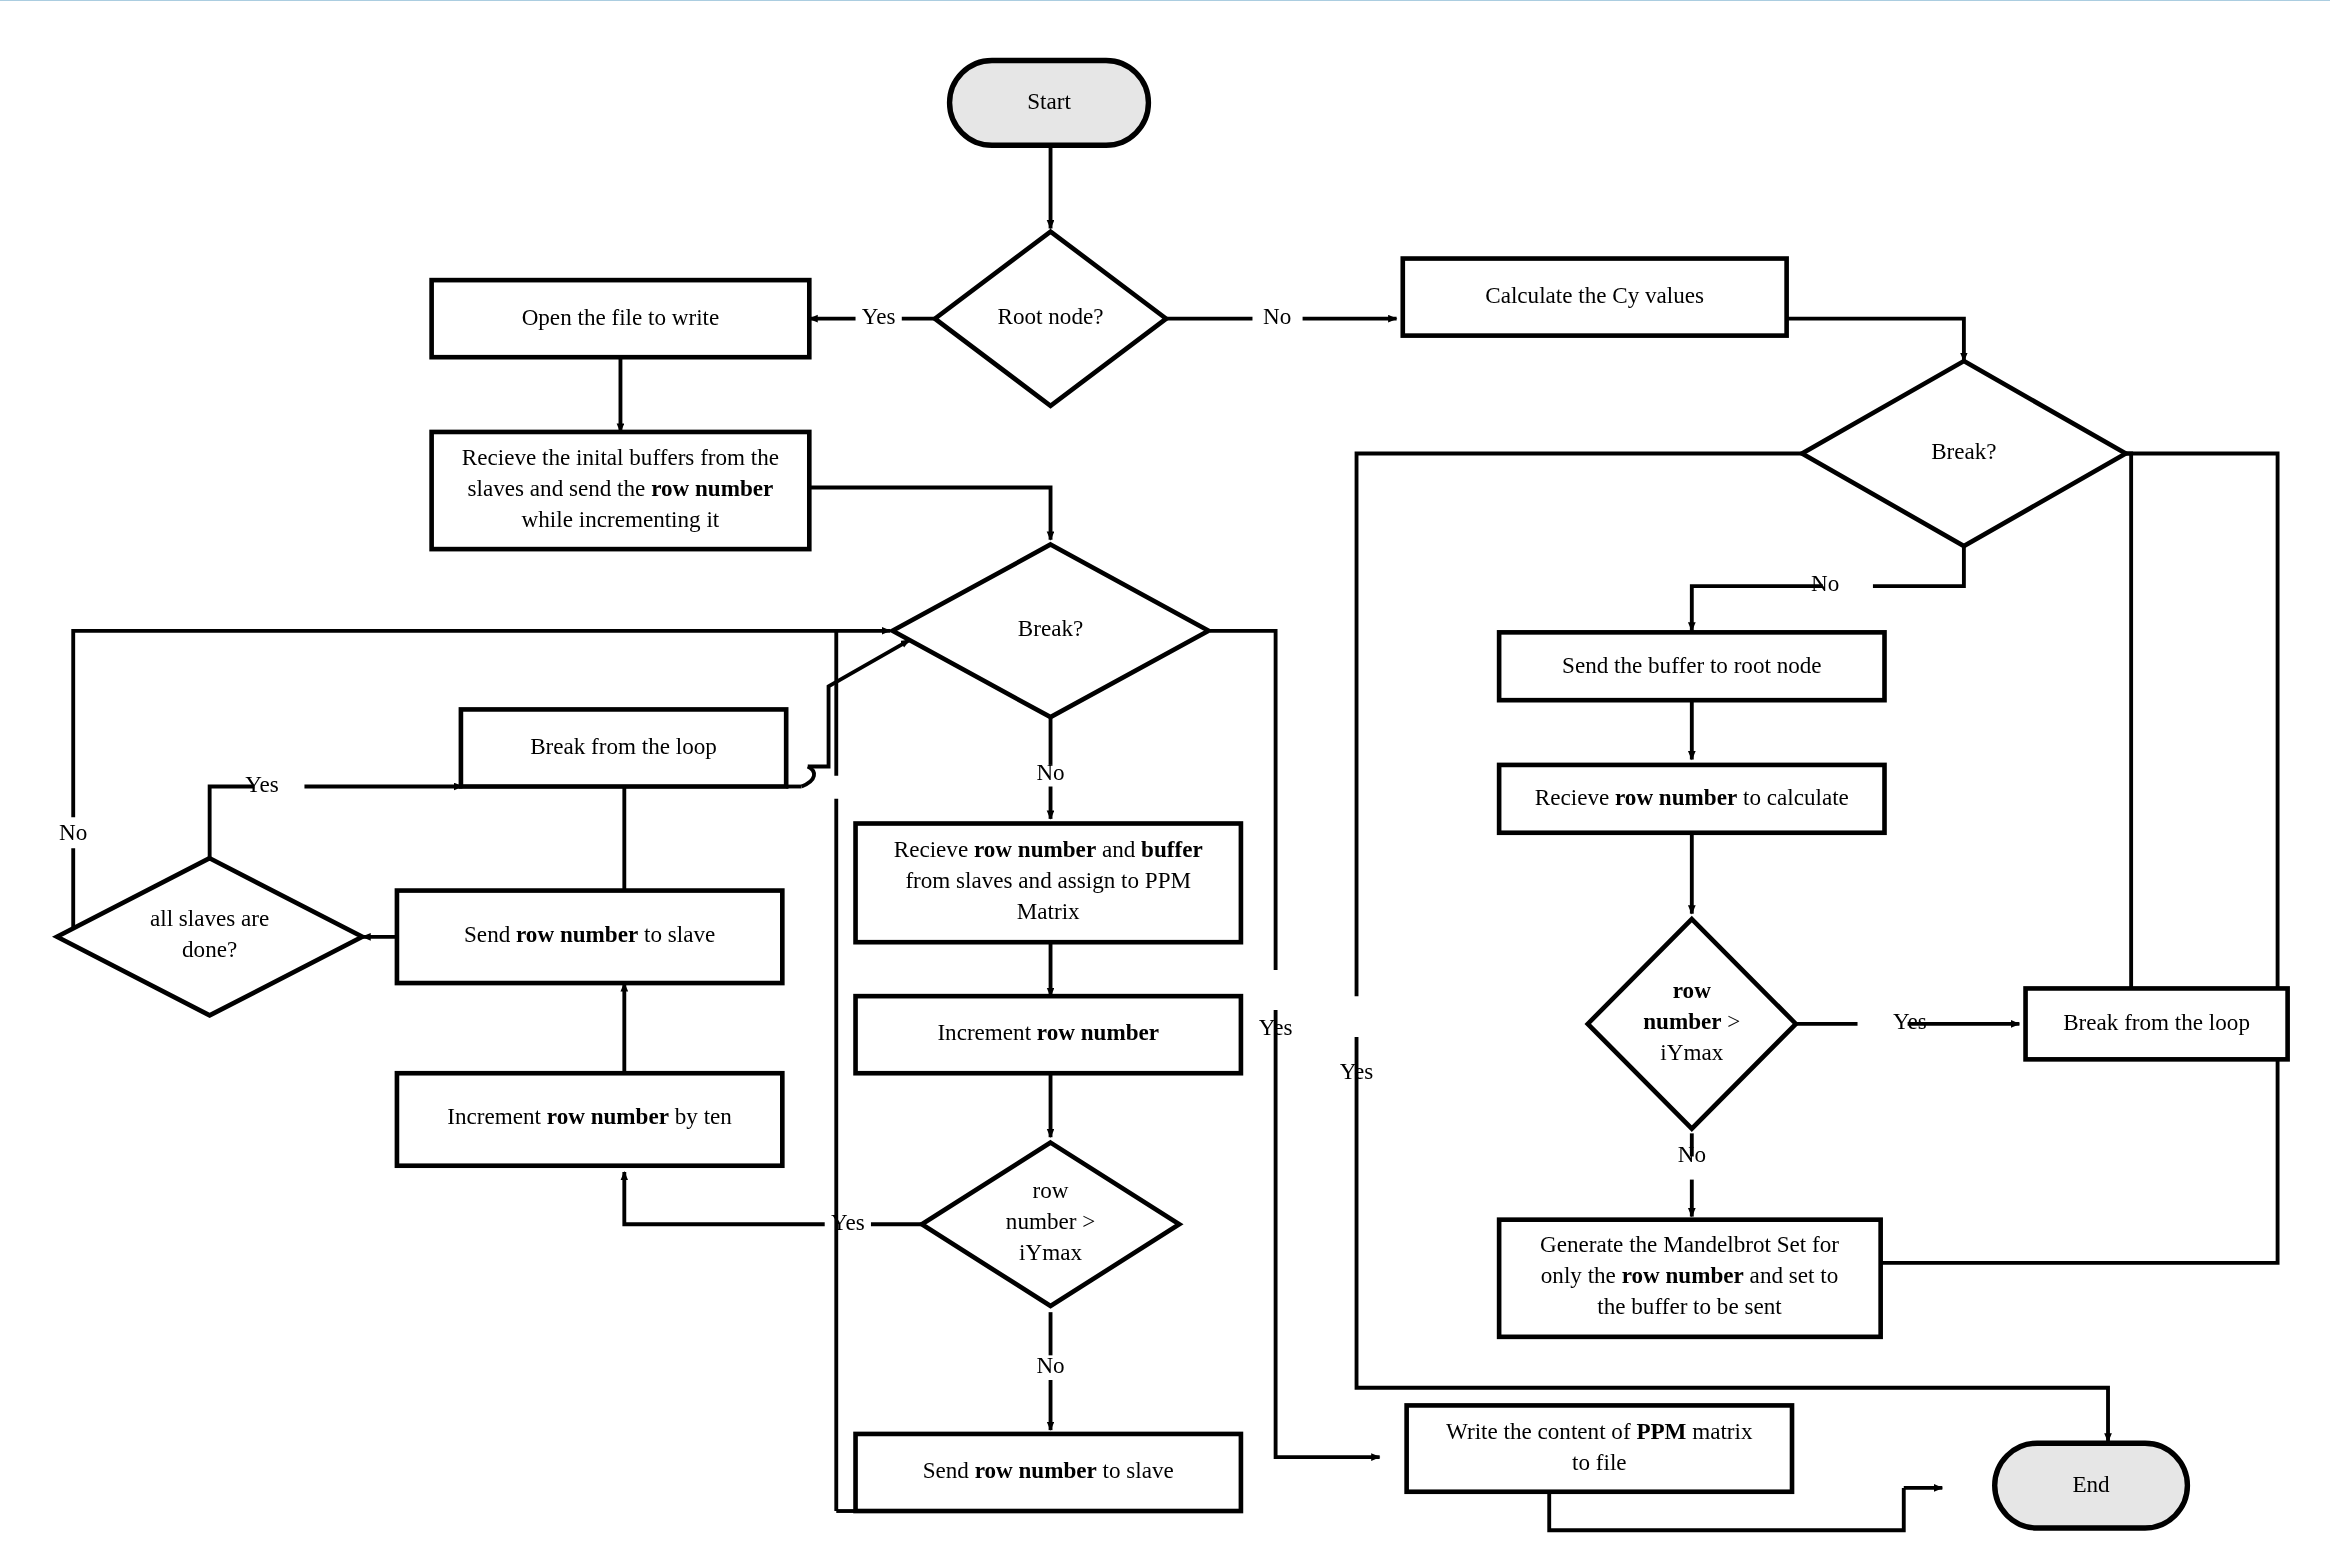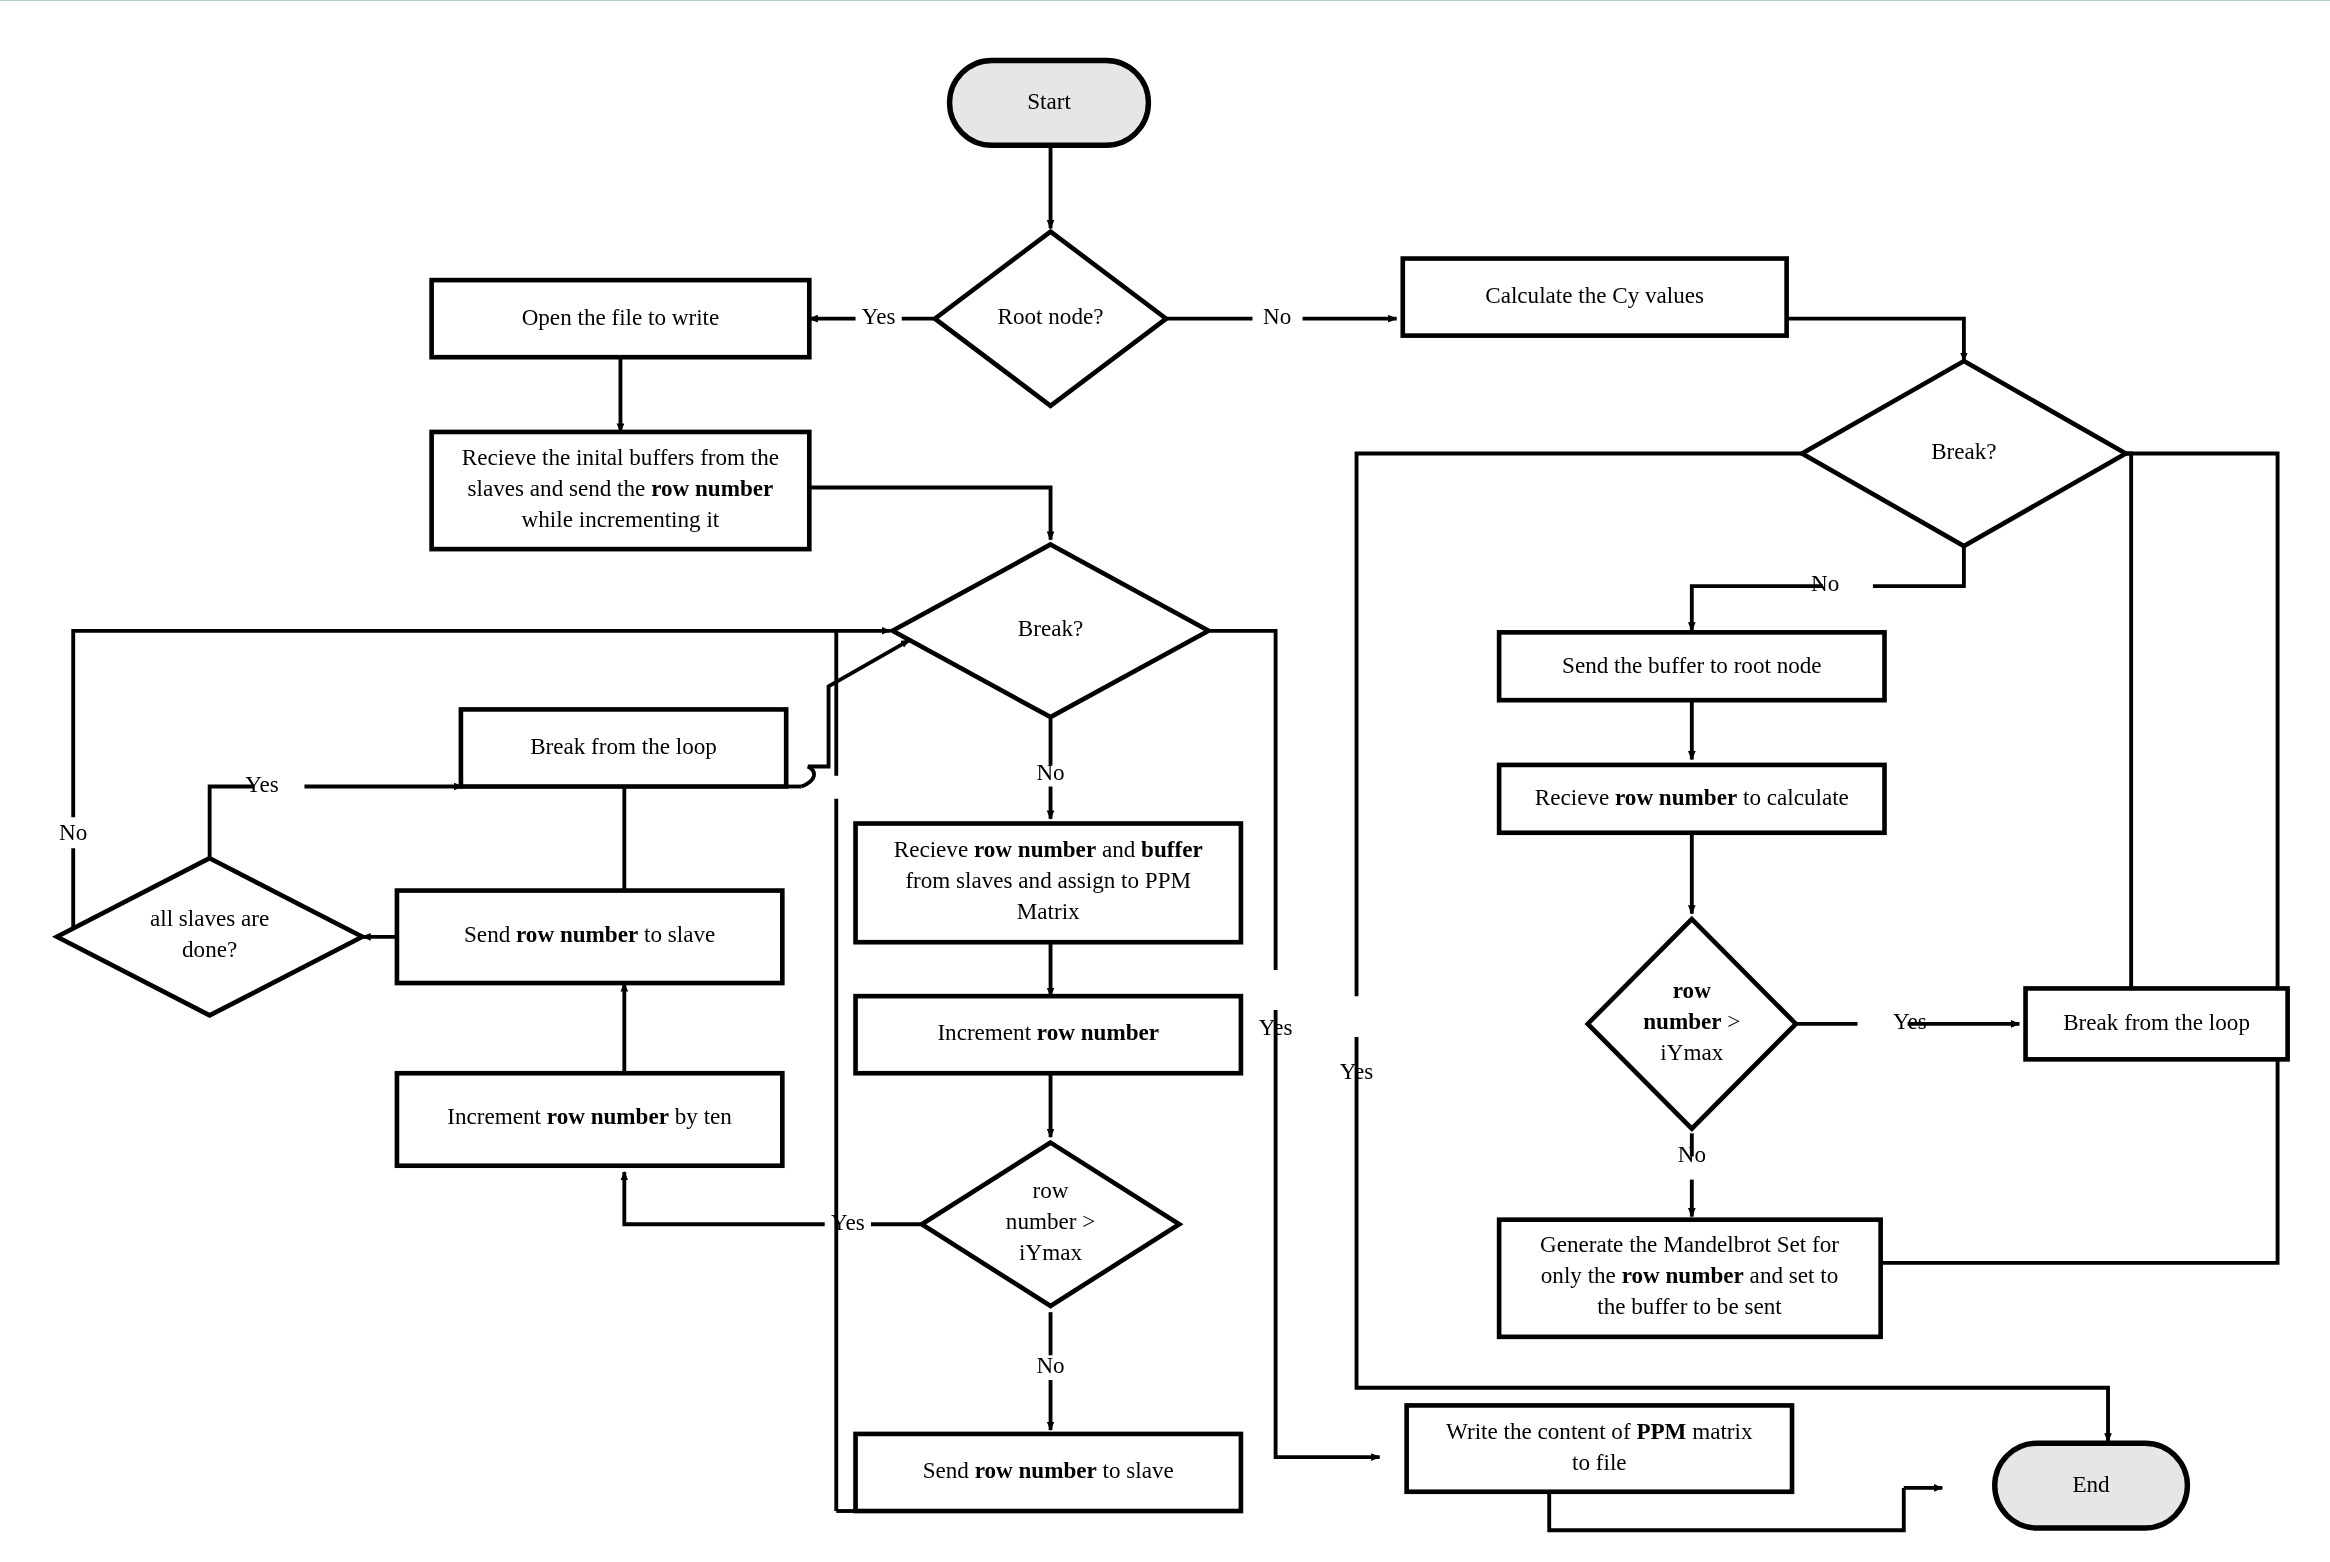--- a/index.html
+++ b/index.html
@@ -1,17 +1,17 @@
 <!DOCTYPE html>
 <html style="font-size:12.3px"><head>
 <meta charset="utf-8">
 <style>
   html,body{margin:0;padding:0;background:#ffffff;}
   body{font-family:"Liberation Serif", serif;}
-  #canvas{position:relative;width:2330px;height:1563px;background:#15803d;}
+  #canvas{position:relative;width:2330px;height:1563px;background:#0369a1;}
   svg{display:block;}
   .nodeText{font-family:"Liberation Serif", serif; font-size:30px; fill:#000; text-anchor:middle; dominant-baseline:middle;}
   .edgeText{font-family:"Liberation Serif", serif; font-size:30px; fill:#000; text-anchor:middle; dominant-baseline:middle;}
 </style>
 </head>
 <body>
 
 <div id="canvas">
 <svg width="2330" height="1563" viewBox="0 0 3023 2027" xmlns="http://www.w3.org/2000/svg">
 

